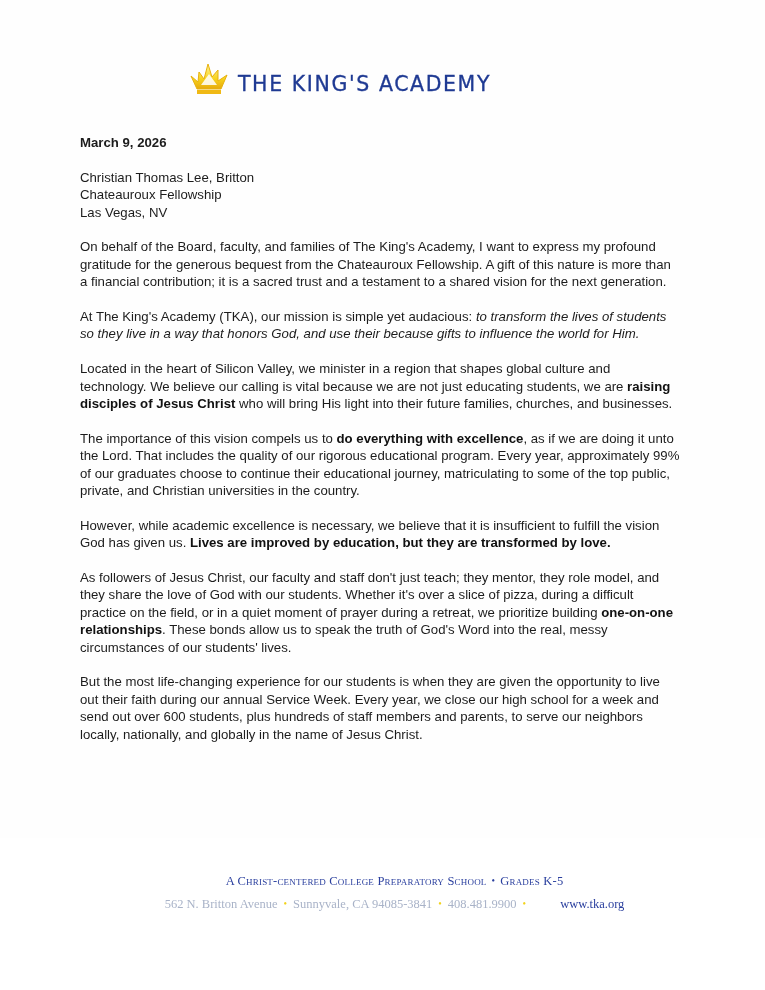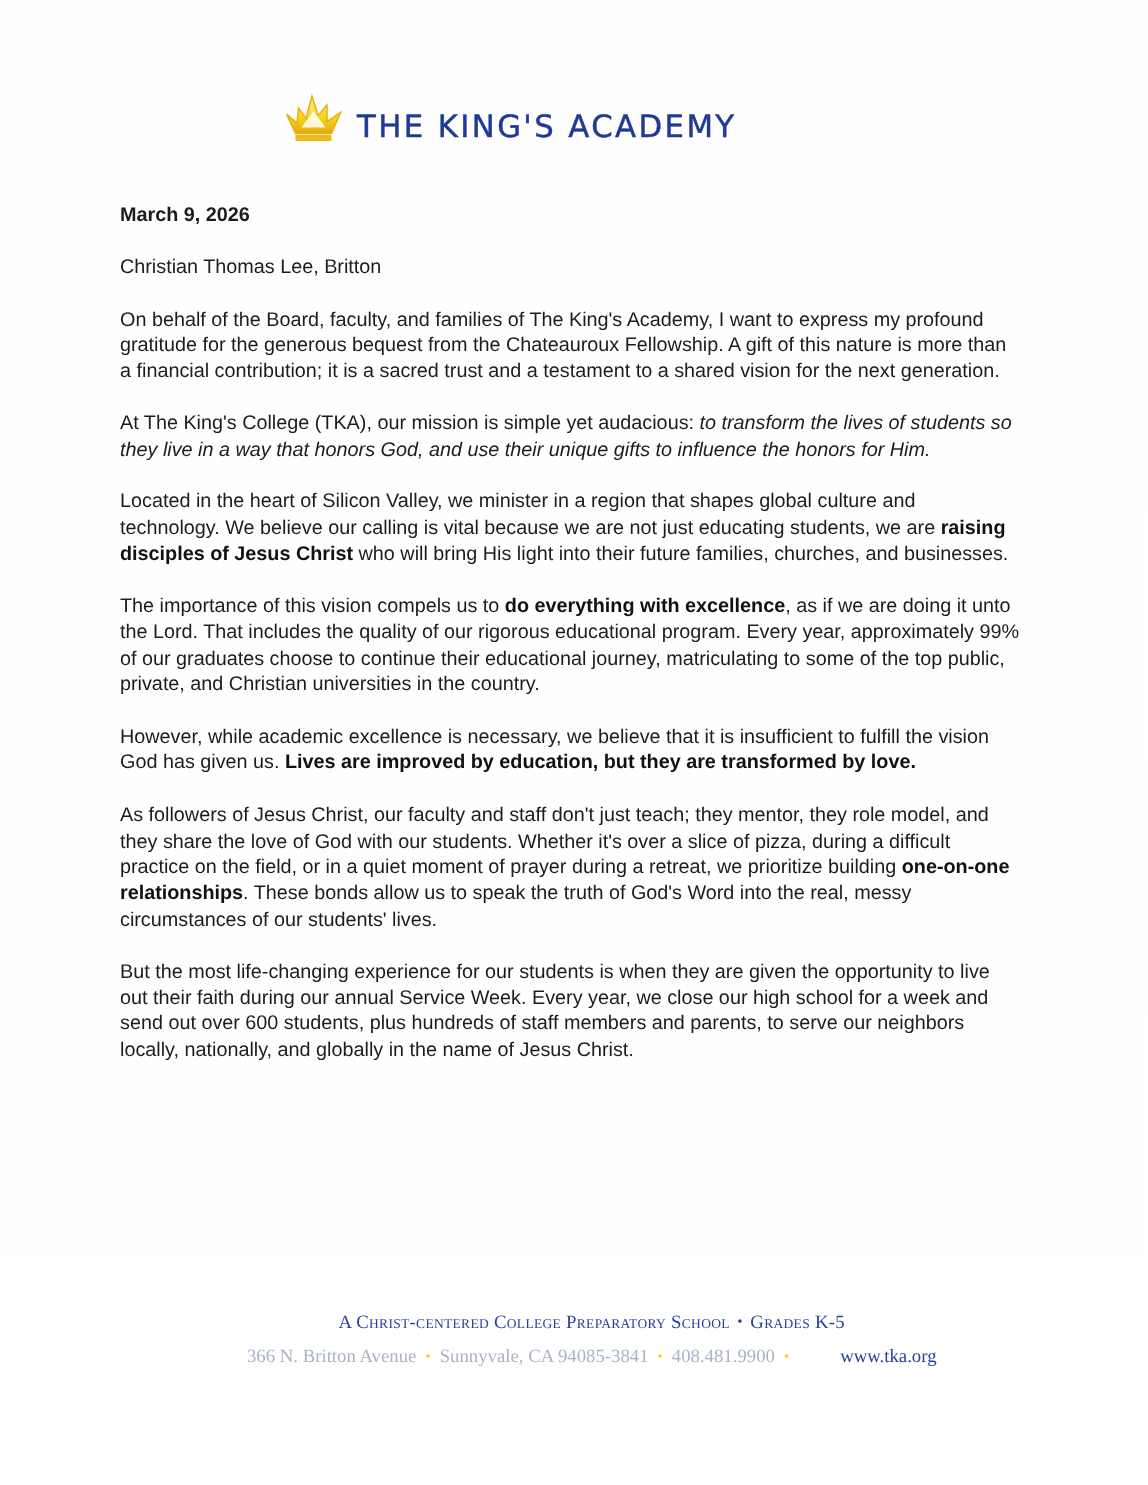--- a/index.html
+++ b/index.html
@@ -126,35 +126,37 @@
       <rect x="9" y="28" width="24" height="4" fill="#f0b915"></rect>
     </svg>
     <span class="school-name">THE KING'S ACADEMY</span>
   </div>
 
   <div class="letter">
     <div class="date">March 9, 2026</div>
 
     <div class="address">
       <div>Christian Thomas Lee, Britton</div>
+      <div>Chateauroux Fellowship</div>
+      <div>Las Vegas, NV</div>
     </div>
 
 
     <div id="paragraphs">
         <p><span>On behalf of the Board, faculty, and families of The King's Academy, I want to express my profound gratitude for the generous bequest from the Chateauroux Fellowship. A gift of this nature is more than a financial contribution; it is a sacred trust and a testament to a shared vision for the next generation.</span></p>
-        <p><span>At The King's College (TKA), our mission is simple yet audacious: </span><i>to transform the lives of students so they live in a way that honors God, and use their unique gifts to influence the honors for Him.</i></p>
+        <p><span>At The King's Academy (TKA), our mission is simple yet audacious: </span><i>to transform the lives of students so they live in a way that honors God, and use their because gifts to influence the world for Him.</i></p>
         <p><span>Located in the heart of Silicon Valley, we minister in a region that shapes global culture and technology. We believe our calling is vital because we are not just educating students, we are </span><b>raising disciples of Jesus Christ</b><span> who will bring His light into their future families, churches, and businesses.</span></p>
         <p><span>The importance of this vision compels us to </span><b>do everything with excellence</b><span>, as if we are doing it unto the Lord. That includes the quality of our rigorous educational program. Every year, approximately 99% of our graduates choose to continue their educational journey, matriculating to some of the top public, private, and Christian universities in the country.</span></p>
         <p><span>However, while academic excellence is necessary, we believe that it is insufficient to fulfill the vision God has given us. </span><b>Lives are improved by education, but they are transformed by love.</b></p>
         <p><span>As followers of Jesus Christ, our faculty and staff don't just teach; they mentor, they role model, and they share the love of God with our students. Whether it's over a slice of pizza, during a difficult practice on the field, or in a quiet moment of prayer during a retreat, we prioritize building </span><b>one-on-one relationships</b><span>. These bonds allow us to speak the truth of God's Word into the real, messy circumstances of our students' lives.</span></p>
         <p><span>But the most life-changing experience for our students is when they are given the opportunity to live out their faith during our annual Service Week. Every year, we close our high school for a week and send out over 600 students, plus hundreds of staff members and parents, to serve our neighbors locally, nationally, and globally in the name of Jesus Christ.</span></p>
       </div>
   </div>
 
   <div class="footer footer-tagline">
     <span>A Christ-centered College Preparatory School</span><span class="dot">•</span><span>Grades K-5</span>
   </div>
 
   <div class="footer footer-address">
-    <span>366 N. Britton Avenue</span><span class="dot">•</span><span>Sunnyvale, CA 94085-3841</span><span class="dot">•</span><span>408.481.9900</span><span class="dot">•</span><span class="url">www.tka.org</span>
+    <span>562 N. Britton Avenue</span><span class="dot">•</span><span>Sunnyvale, CA 94085-3841</span><span class="dot">•</span><span>408.481.9900</span><span class="dot">•</span><span class="url">www.tka.org</span>
   </div>
 
 </div>
 
 </body></html>

